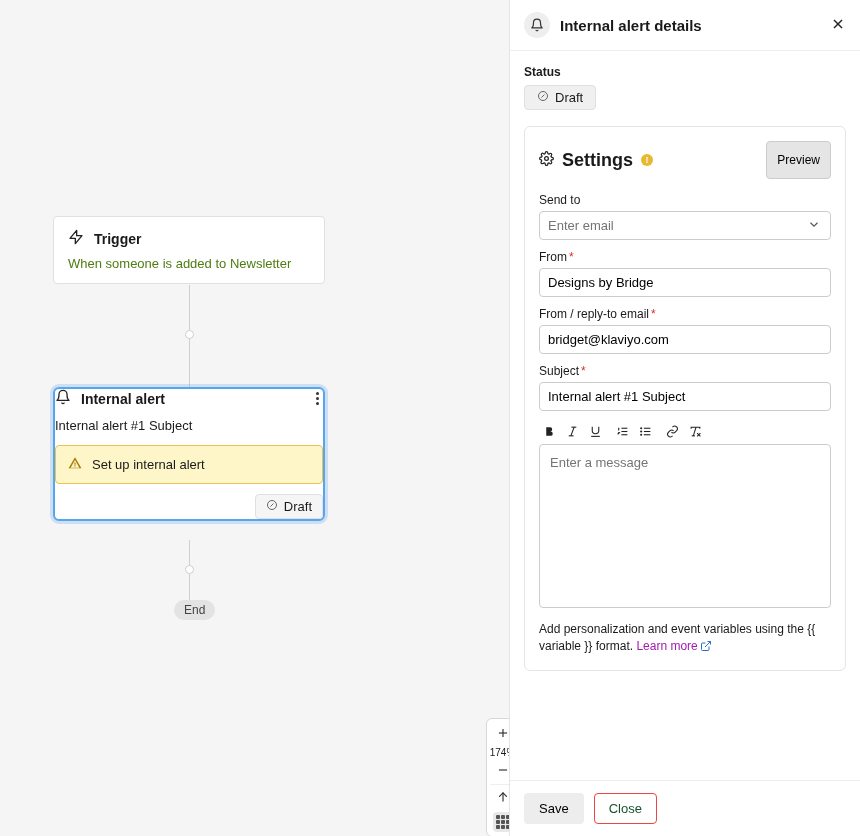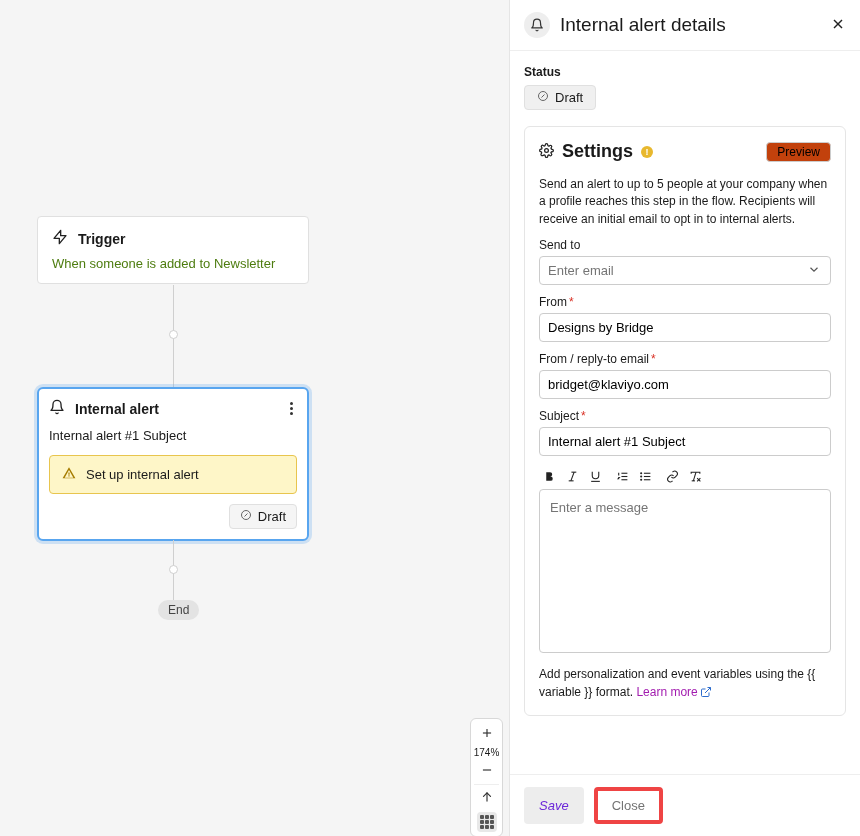--- a/index.html
+++ b/index.html
@@ -8,21 +8,21 @@
       background: #f5f5f5;
       width: 860px;
       height: 836px;
       position: relative;
       overflow: hidden;
       font-size: 13px;
       color: #1a1a1a;
     }
     .canvas {
       position: absolute;
-      top: 0; left: 0;
+      top: 0; left: 16px;
       width: 509px;
       height: 836px;
       background: #f5f5f5;
     }
     
     .trigger-card {
       position: absolute;
       left: 37px;
       top: 216px;
       width: 272px;
@@ -79,21 +79,21 @@
     
     .alert-card {
       position: absolute;
       left: 37px;
       top: 387px;
       width: 272px;
       background: #fff;
       border-radius: 6px;
       border: 2px solid #58a5ef;
       box-shadow: 0 0 0 3px rgba(88,165,239,0.25);
-      padding: 10px;
+      padding: 0;
     }
     .alert-head {
       display: flex;
       align-items: center;
       justify-content: space-between;
       margin-bottom: 10px;
     }
     .alert-head-left {
       display: flex;
       align-items: center;
@@ -187,21 +187,21 @@
       padding: 12px 14px;
       border-bottom: 1px solid #eee;
     }
     .panel-header-left { display: flex; align-items: center; gap: 10px; }
     .panel-title-icon {
       width: 26px; height: 26px;
       background: #eee;
       border-radius: 50%;
       display: flex; align-items: center; justify-content: center;
     }
-    .panel-title { font-weight: 400; font-size: 19px; }
+    .panel-title { font-weight: 700; font-size: 15px; }
     .close-x { cursor: pointer; font-size: 18px; line-height: 1; }
 
     .panel-body {
       flex: 1;
       overflow-y: auto;
       padding: 14px;
     }
     .status-label { font-size: 12px; font-weight: 600; margin-bottom: 6px; }
     .draft-pill-panel {
       display: inline-flex;
@@ -229,24 +229,24 @@
     .settings-head-left { display: flex; align-items: center; gap: 8px; }
     .settings-title { font-weight: 700; font-size: 18px; }
     .warn-dot {
       width: 12px; height: 12px;
       background: #e8b82e;
       border-radius: 50%;
       display: inline-flex; align-items: center; justify-content: center;
       color: #fff; font-size: 9px; font-weight: 700;
     }
     .preview-btn {
-      background: #c2410c;
+      background: #e5e5e5;
       border: 1px solid #ccc;
       border-radius: 4px;
-      padding: 2px 10px;
+      padding: 11px 10px;
       font-size: 12px;
       cursor: pointer;
     }
     .settings-desc { font-size: 12px; line-height: 1.45; margin-bottom: 4px; }
     .field-label { font-size: 12px; font-weight: 500; margin-top: 10px; margin-bottom: 4px; }
     .req { color: #d93025; margin-left: 2px; }
     .field-input {
       width: 100%;
       border: 1px solid #ccc;
       border-radius: 4px;
@@ -288,22 +288,22 @@
       padding: 12px 14px;
       border-top: 1px solid #eee;
     }
     .footer-btn {
       border-radius: 4px;
       padding: 7px 14px;
       font-size: 13px;
       cursor: pointer;
       border: 1px solid transparent;
     }
-    .save-btn { background: #ededed; color: #6d28d9; font-style: italic; }
-    .close-btn { background: #fff; border: 4px solid #ef4444; color: #737373; text-align: center; }
+    .save-btn { background: #ededed; color: #000000; }
+    .close-btn { background: #fff; border: 1px solid #ef4444; color: #14532d; text-align: center; }
   </style>
 </head>
 <body>
 
 <div class="canvas">
 
   <div class="trigger-card">
     <div class="trigger-head">
       <span>
         <svg width="16" height="16" viewBox="0 0 24 24" fill="none" stroke="#222" stroke-width="2" stroke-linecap="round" stroke-linejoin="round">
@@ -435,21 +435,20 @@
                 <circle cx="12" cy="12" r="3"></circle>
                 <path d="M19.4 15a1.7 1.7 0 0 0 .34 1.87l.06.06a2 2 0 1 1-2.83 2.83l-.06-.06a1.7 1.7 0 0 0-1.87-.34 1.7 1.7 0 0 0-1 1.56V21a2 2 0 0 1-4 0v-.09a1.7 1.7 0 0 0-1-1.56 1.7 1.7 0 0 0-1.87.34l-.6.06a2 2 0 1 1-2.83-2.83l.06-.06a1.7 1.7 0 0 0 .34-1.87 1.7 1.7 0 0 0-1.56-1H3a2 2 0 0 1 0-4h.09a1.7 1.7 0 0 0 1.56-1 1.7 1.7 0 0 0-.34-1.87l-.06-.06a2 2 0 1 1 2.83-2.83l.06.06a1.7 1.7 0 0 0 1.87.34H9a1.7 1.7 0 0 0 1-1.56V3a2 2 0 0 1 4 0v.09a1.7 1.7 0 0 0 1 1.56 1.7 1.7 0 0 0 1.87-.34l.06-.06a2 2 0 1 1 2.83 2.83l-.06.06a1.7 1.7 0 0 0-.34 1.87V9a1.7 1.7 0 0 0 1.56 1H21a2 2 0 0 1 0 4h-.09a1.7 1.7 0 0 0-1.56 1z"></path>
               </svg>
           </span>
           <span class="settings-title">Settings</span>
           <span class="warn-dot">!</span>
         </div>
         <button class="preview-btn">Preview</button>
       </div>
 
-      <div class="settings-desc">Send an alert to up to 5 people at your company when a profile reaches this step in the flow. Recipients will receive an initial email to opt in to internal alerts.</div>
 
       <div class="field-label">Send to</div>
       <div class="select-wrap">
         <input class="field-input" placeholder="Enter email" style="">
         <span class="chevron-down">
           <svg width="14" height="14" viewBox="0 0 24 24" fill="none" stroke="#555" stroke-width="2">
               <polyline points="6 9 12 15 18 9"></polyline>
             </svg>
         </span>
       </div>

